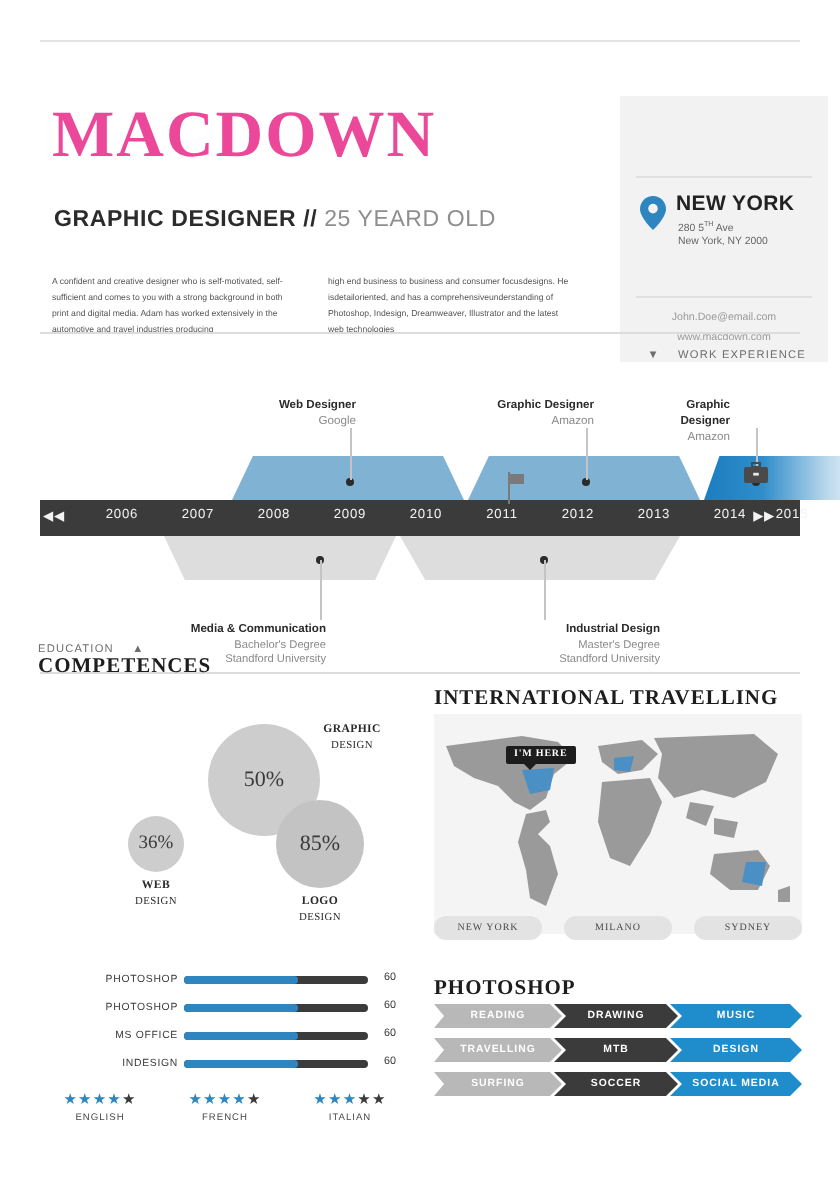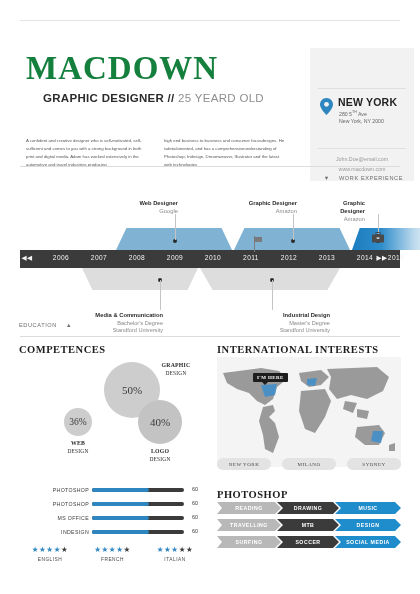--- a/index.html
+++ b/index.html
@@ -9,24 +9,24 @@
     overflow:hidden;position:relative;
   }
   .page{position:relative;width:420px;height:594px;}
 
   
   .top-rule{position:absolute;left:20px;top:20px;width:380px;height:1px;background:#e2e2e2;}
   .hdr{position:absolute;left:0;top:24px;width:420px;height:140px;}
   .name{
     position:absolute;left:26px;top:28px;
     font-family:"Liberation Serif",serif;font-weight:700;
-    font-size:33px;letter-spacing:1px;color:#15803d;line-height:1;
+    font-size:33px;letter-spacing:1px;color:#ec4899;line-height:1;
   }
   .subtitle{
-    position:absolute;left:27px;top:68px;font-size:11.5px;letter-spacing:.3px;color:#4a4a4a;margin-left:16px;
+    position:absolute;left:27px;top:80px;font-size:11.5px;letter-spacing:.3px;color:#4a4a4a;
   }
   .subtitle b{font-weight:700;color:#2b2b2b;}
   .subtitle span.light{color:#8e8e8e;font-weight:400;}
 
   .bio{position:absolute;left:26px;top:113px;width:270px;display:flex;gap:14px;}
   .bio p{margin:0;font-size:4.3px;line-height:1.85;color:#555;width:124px;text-align:left;}
 
   .card{
     position:absolute;left:310px;top:24px;width:104px;height:133px;background:#f2f2f2;
   }
@@ -89,21 +89,21 @@
   .edu-toggle{position:absolute;left:19px;top:322px;font-size:5.6px;letter-spacing:.6px;color:#6d6d6d;}
   .edu-toggle .cap{margin-left:7px;}
 
   .hr-mid{position:absolute;left:20px;top:336px;width:380px;height:1px;background:#dcdcdc;}
 
   
   .sec-title{
     font-family:"Liberation Serif",serif;font-weight:700;font-size:10.5px;
     letter-spacing:.5px;color:#1d1d1d;position:absolute;
   }
-  #comp-title{left:19px;top:344px;}
+  #comp-title{left:19px;top:328px;}
   #intl-title{left:217px;top:344px;}
   #int-title{left:217px;top:489px;}
 
   .bubbles{position:absolute;left:20px;top:356px;width:185px;height:110px;}
   .bub{position:absolute;border-radius:50%;background:#cdcdcd;display:flex;align-items:center;justify-content:center;}
   .bub.ov{background:#c3c3c3;}
   .bub span{font-family:Liberation Serif, serif;font-size:11px;color:#3a3a3a;}
   .bub.small span{font-size:9.5px;}
   .bub-lbl{position:absolute;text-align:center;font-family:"Liberation Serif",serif;
            font-size:5.8px;line-height:1.35;color:#2b2b2b;letter-spacing:.2px;}
@@ -283,21 +283,21 @@
 
   <div class="hr-mid"></div>
 
   <div class="sec-title" id="comp-title">COMPETENCES</div>
 
   <div class="bubbles">
     <div class="bub" style="left:84px;top:6px;width:56px;height:56px;">
       <span>50%</span>
     </div>
     <div class="bub ov" style="left:118px;top:44px;width:44px;height:44px;">
-      <span class="">40%</span>
+      <span class="">85%</span>
     </div>
     <div class="bub small" style="left:44px;top:52px;width:28px;height:28px;">
       <span>36%</span>
     </div>
 
     <div class="bub-lbl" style="left:136px;top:6px;width:40px;">
       <b>GRAPHIC</b>
       <i>DESIGN</i>
     </div>
     <div class="bub-lbl" style="left:112px;top:92px;width:56px;">
@@ -349,21 +349,21 @@
     <div class="lang">
       <div class="stars"><span class="on">★★★★</span><span class="off">★</span></div>
       <div class="lang-name">FRENCH</div>
     </div>
     <div class="lang">
       <div class="stars"><span class="on">★★★</span><span class="off">★★</span></div>
       <div class="lang-name">ITALIAN</div>
     </div>
   </div>
 
-  <div class="sec-title" id="intl-title">INTERNATIONAL INTERESTS</div>
+  <div class="sec-title" id="intl-title">INTERNATIONAL TRAVELLING</div>
   <div class="mapbox">
     <svg class="mapsvg" width="184" height="110" viewBox="0 0 184 110">
 
       <path d="M6 16 L44 11 L62 14 L70 22 L60 30 L56 42 L48 48 L40 44 L32 36 L20 32 L10 26 Z" fill="#9a9a9a"></path>
       <path d="M44 28 L60 27 L58 38 L48 40 Z" fill="#4a90c4"></path>
 
       <path d="M46 50 L56 48 L58 54 L52 60 L58 66 L62 80 L56 96 L48 92 L46 78 L42 64 Z" fill="#9a9a9a"></path>
 
       <path d="M82 16 L104 13 L112 20 L104 28 L92 30 L84 24 Z" fill="#9a9a9a"></path>
       <path d="M90 22 L100 21 L98 29 L90 28 Z" fill="#4a90c4"></path>

